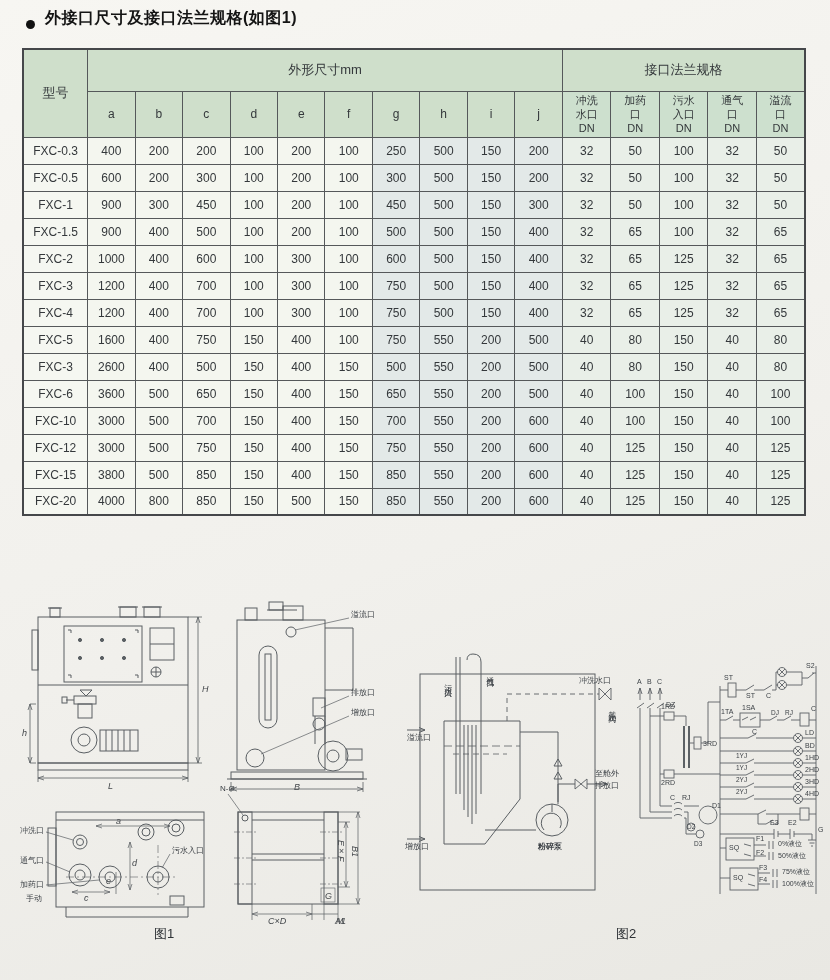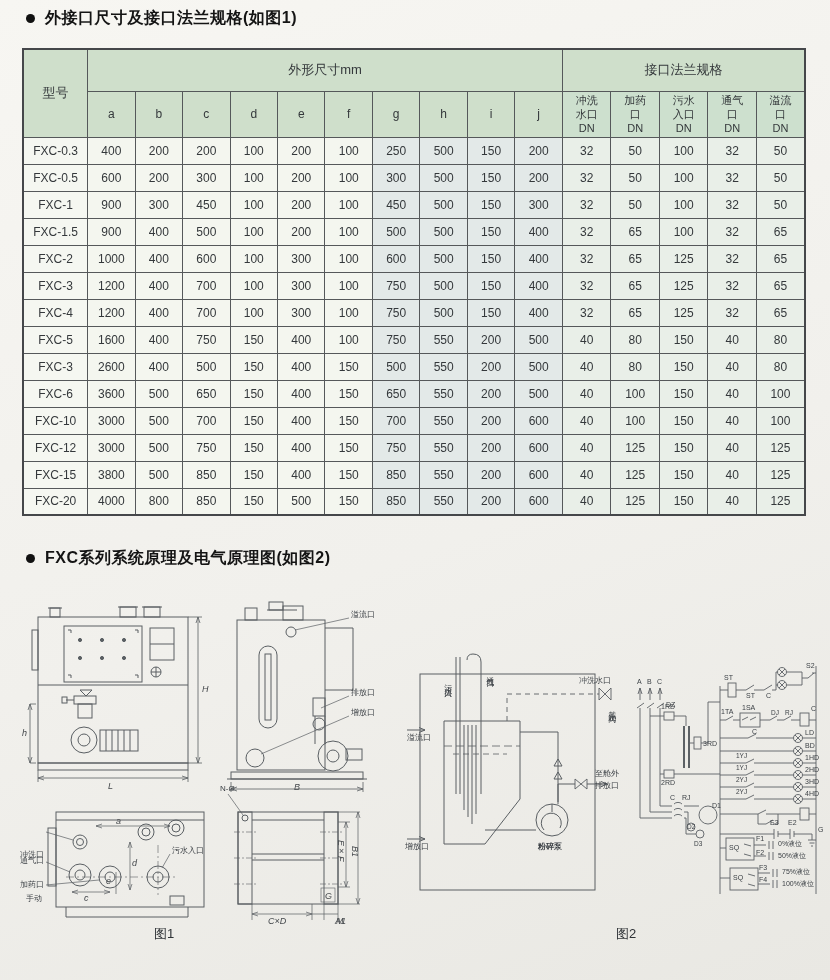--- a/index.html
+++ b/index.html
@@ -31,21 +31,21 @@
   .vcjk{writing-mode:vertical-rl;text-orientation:upright;letter-spacing:2px;}
   .vlat{writing-mode:vertical-rl;}
   .cap{position:absolute;font-size:13px;color:#2e3236;}
   .s7{font-size:7px;} .s6{font-size:6.5px;}
 </style>
 </head>
 <body>
 
 <div class="page">
 
-  <div class="sec-title" style="left:26px;top:8px;">
+  <div class="sec-title" style="left:26px;top:8px;align-items:flex-end;">
     <span class="bullet"></span>
     <span>外接口尺寸及接口法兰规格(如图1)</span>
   </div>
 
   <table class="spec">
     <colgroup>
       <col style="width:64px">
       <col span="10" style="width:47px">
       <col span="5" style="width:48px">
     </colgroup>
@@ -332,24 +332,20 @@
           <td class="sh1">600</td>
           <td class="sh2">40</td>
           <td class="sh2">125</td>
           <td class="sh2">150</td>
           <td class="sh2">40</td>
           <td class="sh2">125</td>
         </tr>
       </tbody>
   </table>
 
-  <div class="sec-title" style="left:26px;top:548px;">
-    <span class="bullet"></span>
-    <span>FXC系列系统原理及电气原理图(如图2)</span>
-  </div>
 
   <div class="fig" style="left:22px;top:600px;width:195px;height:195px;">
     <svg width="195" height="195" viewBox="0 0 195 195">
       <g stroke="#5a5f63" fill="none" stroke-width="1">
         <g>
           <rect x="28" y="8" width="10" height="9"></rect>
             <path d="M26,8 h14"></path>
           <rect x="98" y="7" width="16" height="10"></rect>
             <rect x="122" y="7" width="16" height="10"></rect>
           <path d="M96,7 h20 M120,7 h20"></path>
@@ -484,21 +480,21 @@
           <path d="M98,72 v22"></path>
         </g>
         <g stroke-width="0.7">
           <path d="M28,32 L55,40"></path>
           <path d="M28,62 L52,72"></path>
           <path d="M28,85 L81,80"></path>
           <path d="M152,54 L144,68"></path>
         </g>
       </g>
     </svg>
-    <span class="lbl" style="left:2px;top:26px;margin-top:24px;">冲洗口</span>
+    <span class="lbl" style="left:2px;top:26px;">冲洗口</span>
     <span class="lbl" style="left:2px;top:56px;">通气口</span>
     <span class="lbl" style="left:2px;top:80px;">加药口</span>
     <span class="lbl" style="left:8px;top:94px;">手动</span>
     <span class="lbl" style="left:154px;top:46px;">污水入口</span>
     <span class="lbl dim" style="left:98px;top:16px;">a</span>
     <span class="lbl dim" style="left:66px;top:93px;">c</span>
     <span class="lbl dim" style="left:114px;top:58px;">d</span>
     <span class="lbl dim" style="left:88px;top:76px;">e</span>
   </div>
 

